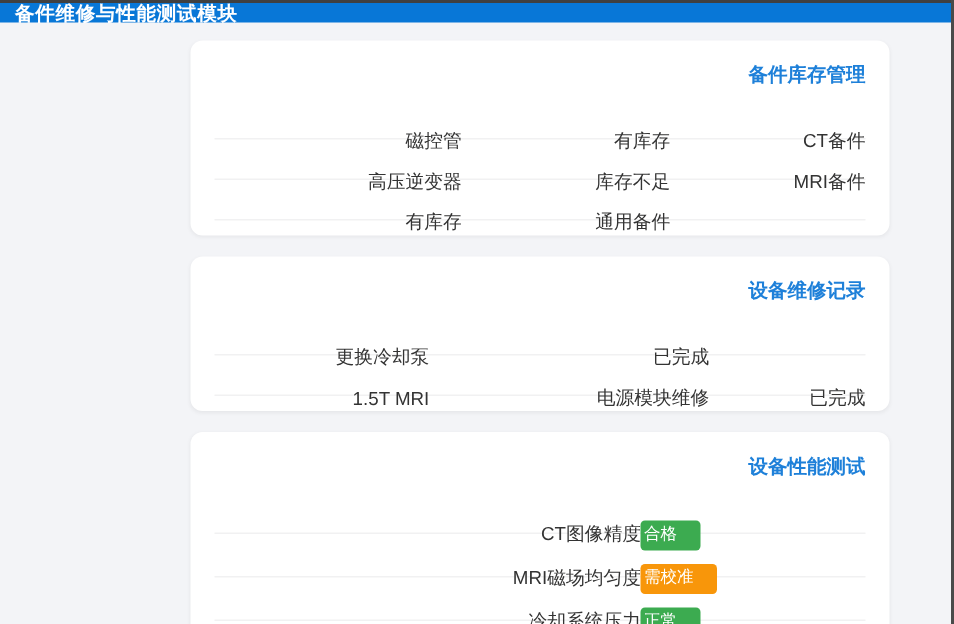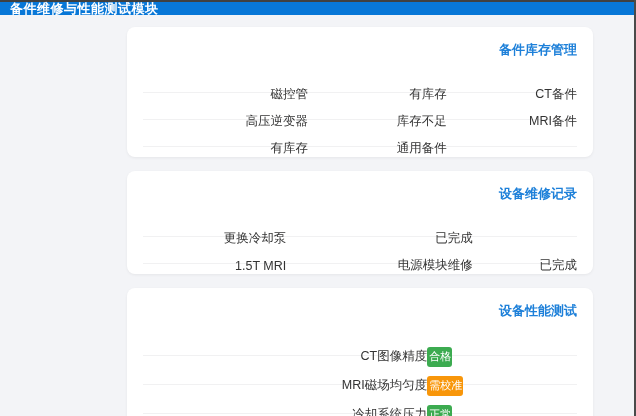--- a/index.html
+++ b/index.html
@@ -51,21 +51,21 @@
     font-size: 12.5px;
     color: #333333;
   }
   .row > span { padding-left: 2px; margin-top: 20px; }
   .cols-a { grid-template-columns: 38% 32% 30%; }
   .cols-b { grid-template-columns: 33% 43% 24%; }
   .cols-c { grid-template-columns: 65.5% 1fr; height: 29px; }
   .badge {
     display: inline-block;
     justify-self: start;
-    padding: 3px 1px;
+    padding: 3px 16px;
     border-radius: 3px;
     color: #ffffff;
     font-size: 11px;
     line-height: 1.25;
   }
   .badge[data-color="green"]  { background: #3cab50; }
   .badge[data-color="orange"] { background: #f8960a; }
 </style>
 </head>
 <body>

